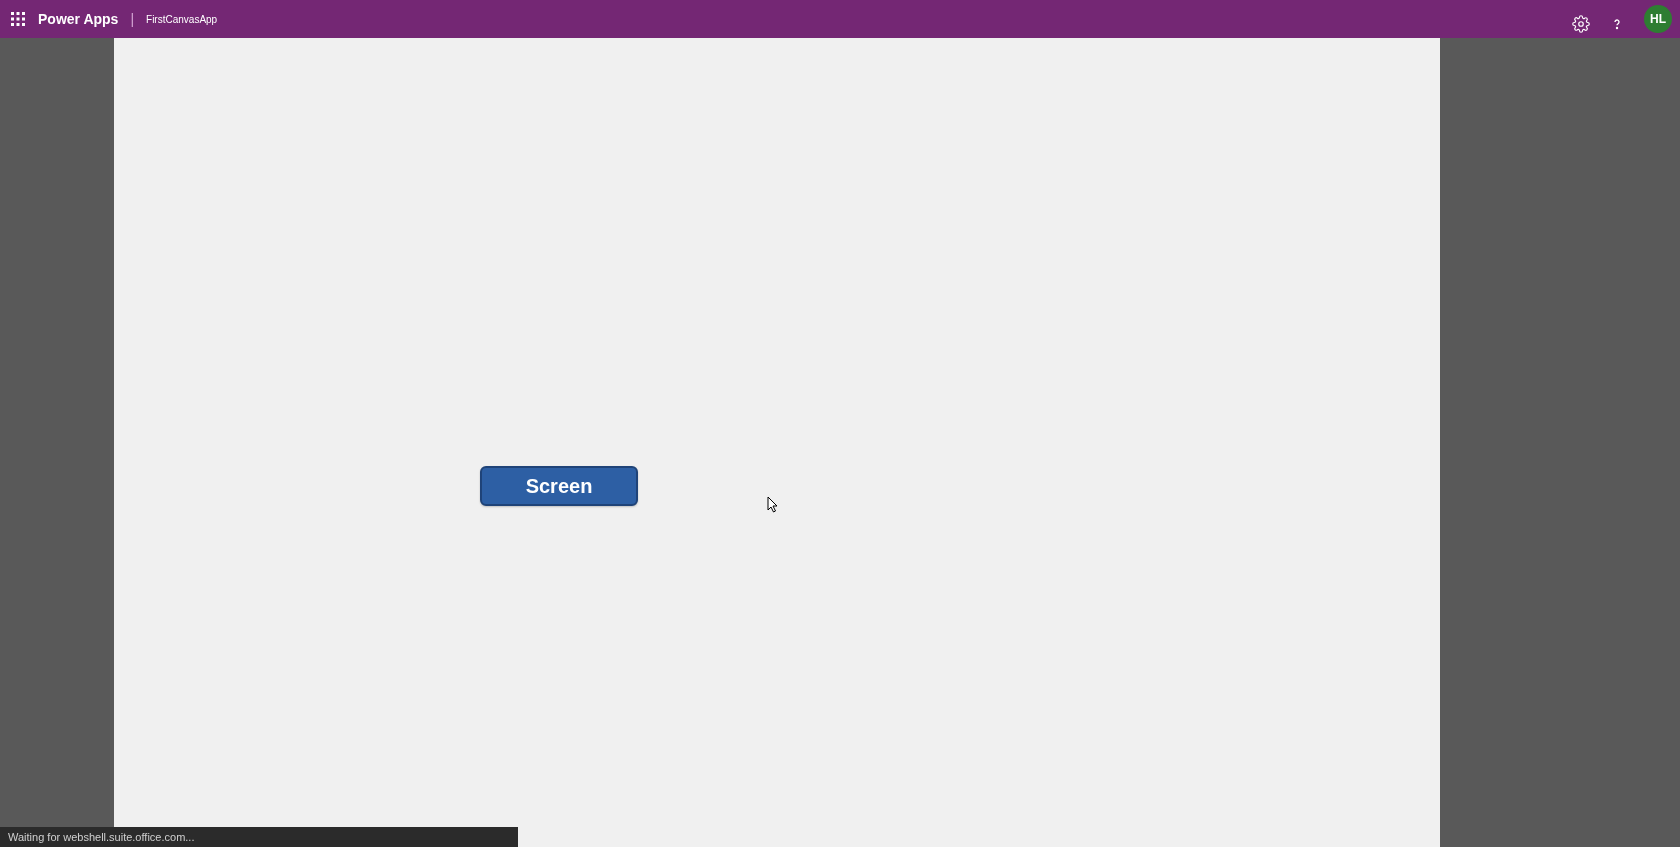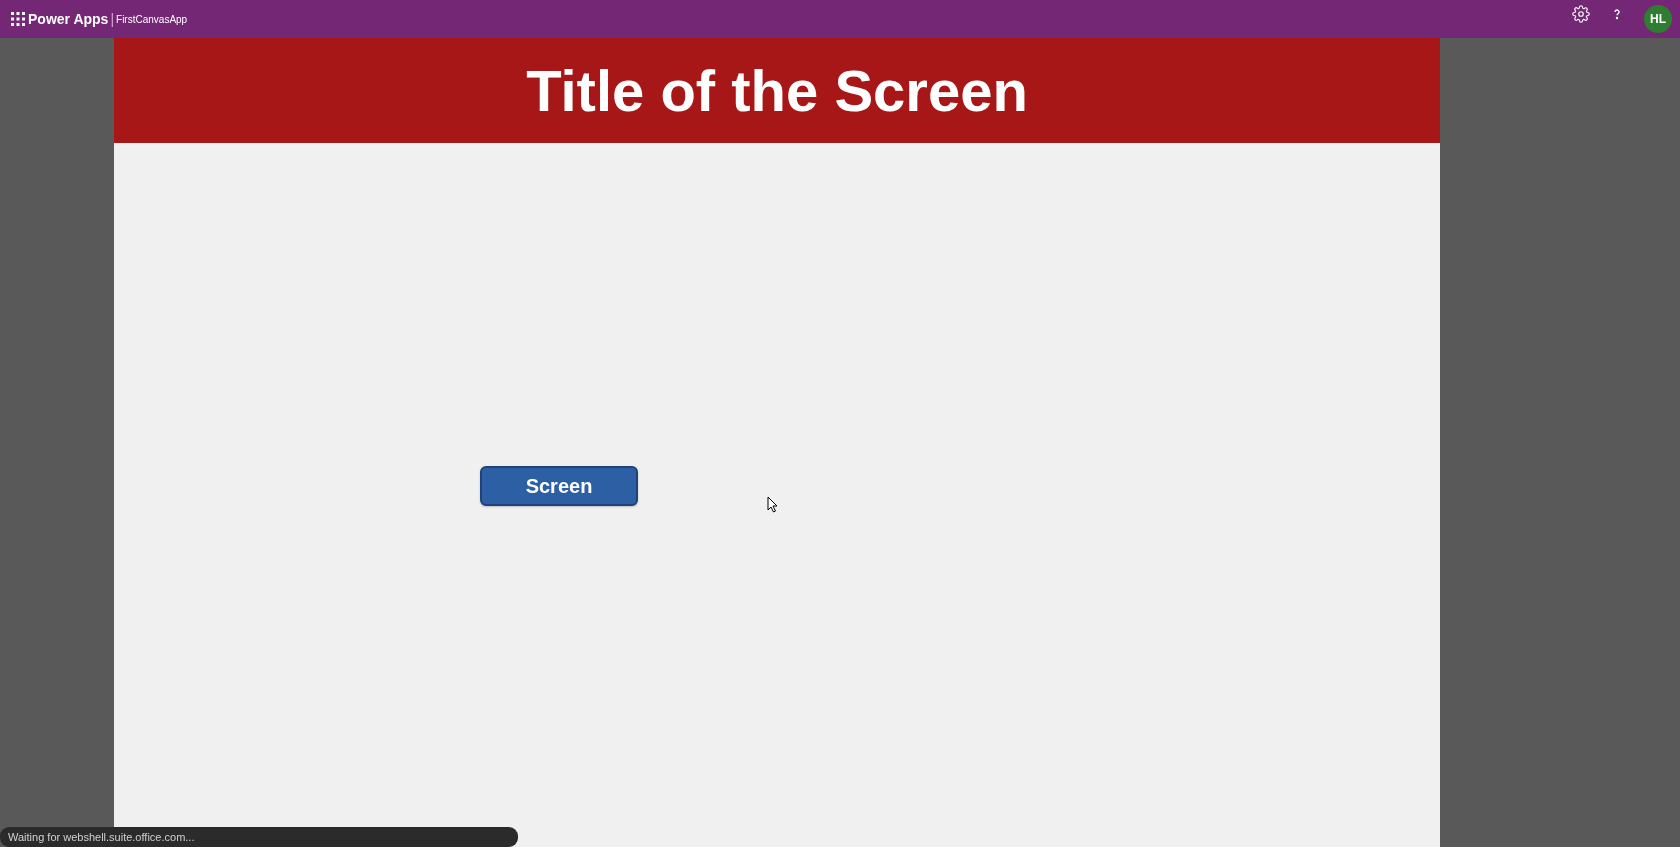--- a/index.html
+++ b/index.html
@@ -20,21 +20,21 @@
       height: 38px;
       display: flex;
       align-items: center;
       color: #fff;
       padding: 0 8px;
       justify-content: space-between;
     }
     .header-left {
       display: flex;
       align-items: center;
-      gap: 0;
+      gap: 10px;
     }
     .waffle-icon {
       width: 20px;
       height: 20px;
       display: flex;
       align-items: center;
       justify-content: center;
       cursor: pointer;
     }
     .brand {
@@ -45,21 +45,21 @@
       color: #d6a8d6;
       font-size: 14px;
       margin: 0 2px;
     }
     .app-name {
       font-size: 10px;
       font-weight: 400;
     }
     .header-right {
       display: flex;
-      align-items: flex-start;
+      align-items: flex-end;
       gap: 18px;
     }
     .header-icon {
       width: 18px;
       height: 18px;
       display: flex;
       align-items: center;
       justify-content: center;
       cursor: pointer;
       color: #fff;
@@ -126,21 +126,20 @@
       left: 0;
       bottom: 0;
       height: 20px;
       width: 518px;
       background: #2b2b2b;
       color: #d0d0d0;
       font-size: 11px;
       display: flex;
       align-items: center;
       padding: 0 8px;
-      border-radius: 9px;
     }
   </style>
 </head>
 <body>
 
 <div class="header-bar">
   <div class="header-left">
     <div class="waffle-icon">
       <svg width="16" height="16" viewBox="0 0 16 16">
         <rect x="1" y="1" width="3" height="3" fill="#fff"></rect>
@@ -171,23 +170,20 @@
         <circle cx="12" cy="18" r="0.8" fill="#fff"></circle>
       </svg>
     </div>
     <div class="avatar">
       <span>HL</span>
     </div>
   </div>
 </div>
 
 <div class="canvas-area">
-  <div class="title-bar">
-    <span class="title-text">Title of the Screen</span>
-  </div>
   <div class="canvas-button">
     <span>Screen</span>
   </div>
   <div class="cursor">
     <svg width="14" height="18" viewBox="0 0 14 18">
       <path d="M1 1 L1 14 L4 11 L6.5 16 L8.5 15 L6 10 L10 10 Z" fill="#fff" stroke="#000" stroke-width="1"></path>
     </svg>
   </div>
 </div>
 

